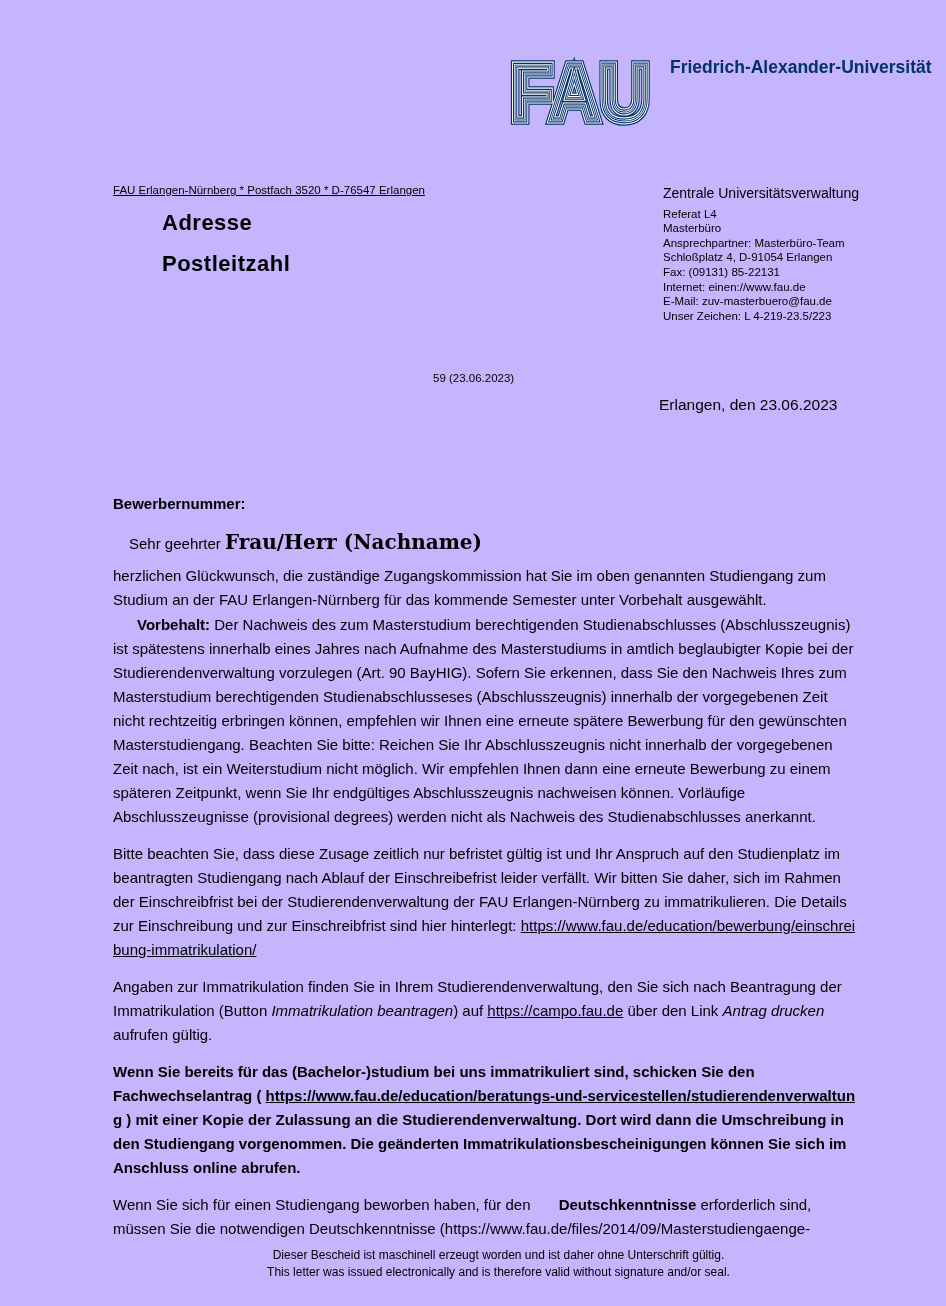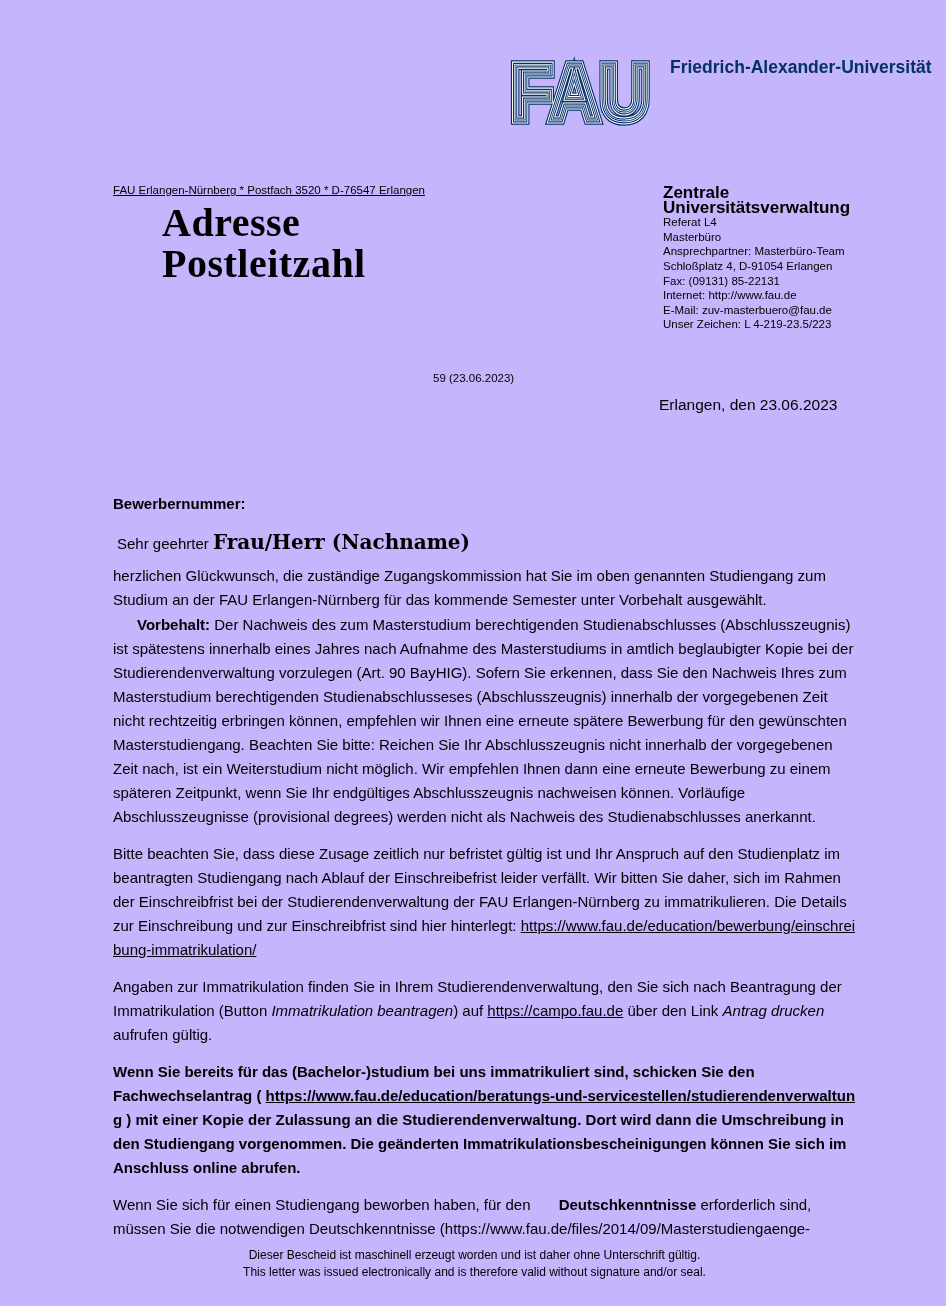--- a/index.html
+++ b/index.html
@@ -19,47 +19,47 @@
   .fau-s3 { fill:none; stroke:#04316A; stroke-width:5.5;}
   .fau-s4 { fill:none; stroke:#ffffff; stroke-width:2.8;}
   .fau-s5 { fill:none; stroke:#04316A; stroke-width:1;  }
   .org-name { margin-left:14px; padding-top:3px; color:#04316A; font-weight:bold;
               font-size:17.5px; line-height:22px; white-space:nowrap; }
 
   
   .sender-line { position:absolute; left:113px; top:184px; font-size:11.5px;
                  text-decoration:underline; white-space:nowrap; }
   .recipient-block { position:absolute; left:162px; top:202px;
-                     font-family:Liberation Serif, serif; font-weight:bold;
-                     font-size:40px; line-height:41px; letter-spacing:0.5px; }
+                     font-family:Liberation Sans, sans-serif; font-weight:bold;
+                     font-size:22px; line-height:41px; letter-spacing:0.5px; }
 
   
   .office-block { position:absolute; left:663px; top:186px; width:250px;
                   font-size:11.5px; line-height:14.6px; }
-  .office-title { font-weight:bold; font-size:17px; }
+  .office-title { font-weight:normal; font-size:14px; margin-bottom:6px; }
 
   .version-note { position:absolute; left:433px; top:372px; font-size:11.5px; }
   .date-line    { position:absolute; left:659px; top:396px; font-size:15.5px; }
 
   
   .body { position:absolute; left:113px; top:492px; width:747px;
           font-size:15px; line-height:24px; }
   .applicant-label { font-weight:bold; margin:0 0 14px; }
   .subject { font-weight:bold; margin:0 0 14px; }
-  .salutation { margin:0 4px 8px; }
+  .salutation { margin:0 16px 8px; }
   .fraktur { font-family:"DejaVu Serif", serif; font-weight:bold; font-size:20px; }
   p.para { margin:0 0 13px; }
   p.para-tight { margin:0 0 1px; }
   .b { font-weight:bold;margin-left:24px; }
   .it { font-style:italic; }
   .bold-para { font-weight:bold; }
   a.lnk { color:#000; text-decoration:underline; word-break:break-all; cursor:pointer; }
 
   
-  .footer { position:absolute; left:101px; top:1247px; width:747px;
+  .footer { position:absolute; left:125px; top:1247px; width:747px;
             text-align:center; font-size:12px; line-height:17px; }
 </style>
 </head>
 <body>
 
 <div class="page">
 
   <div class="logo-row">
     <svg class="fau-logo" viewBox="0 0 170 84" aria-hidden="true">
       <text class="fau-s1" x="5" y="76" font-size="90" textLength="158" lengthAdjust="spacingAndGlyphs">FAU</text>
@@ -79,21 +79,21 @@
     <div>Postleitzahl</div>
   </div>
 
   <div class="office-block">
     <div class="office-title">Zentrale Universitätsverwaltung</div>
     <div>Referat L4</div>
     <div>Masterbüro</div>
     <div>Ansprechpartner: Masterbüro-Team</div>
     <div>Schloßplatz 4, D-91054 Erlangen</div>
     <div>Fax: (09131) 85-22131</div>
-    <div>Internet: http://www.fau.de</div>
+    <div>Internet: einen://www.fau.de</div>
     <div>E-Mail: zuv-masterbuero@fau.de</div>
     <div>Unser Zeichen: L 4-219-23.5/223</div>
   </div>
 
   <div class="version-note">59 (23.06.2023)</div>
   <div class="date-line">Erlangen, den 23.06.2023</div>
 
   <div class="body">
 
     <p class="applicant-label">Bewerbernummer:</p>

